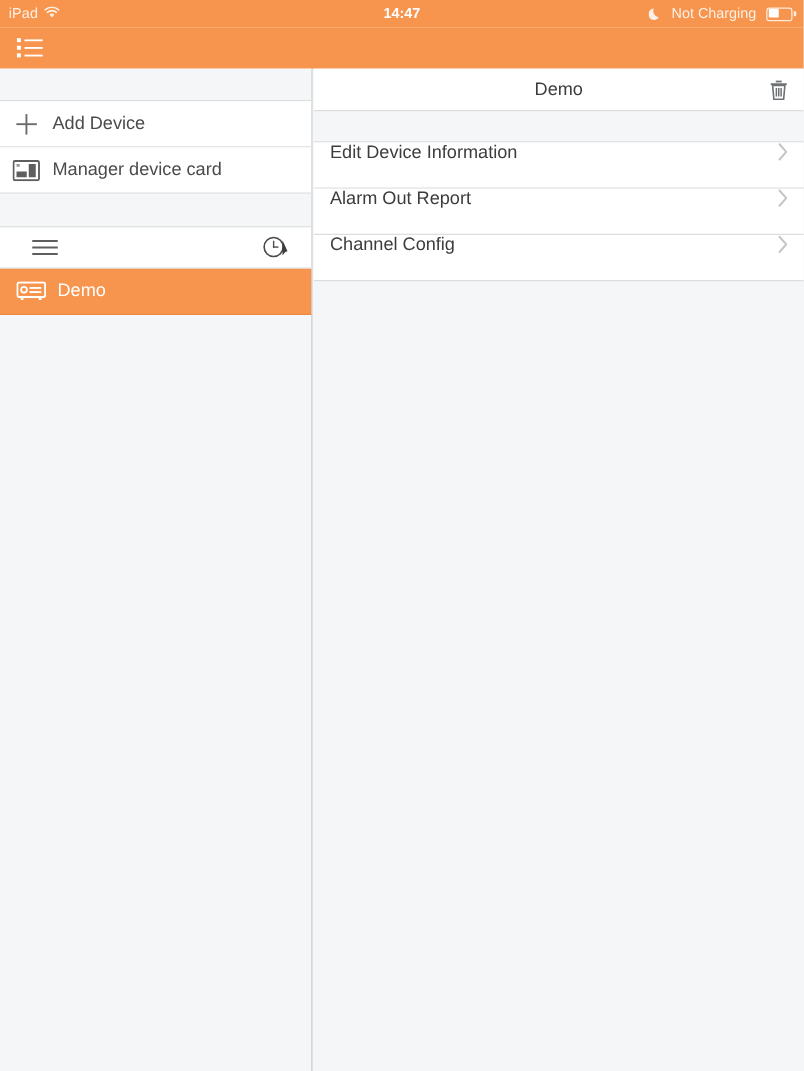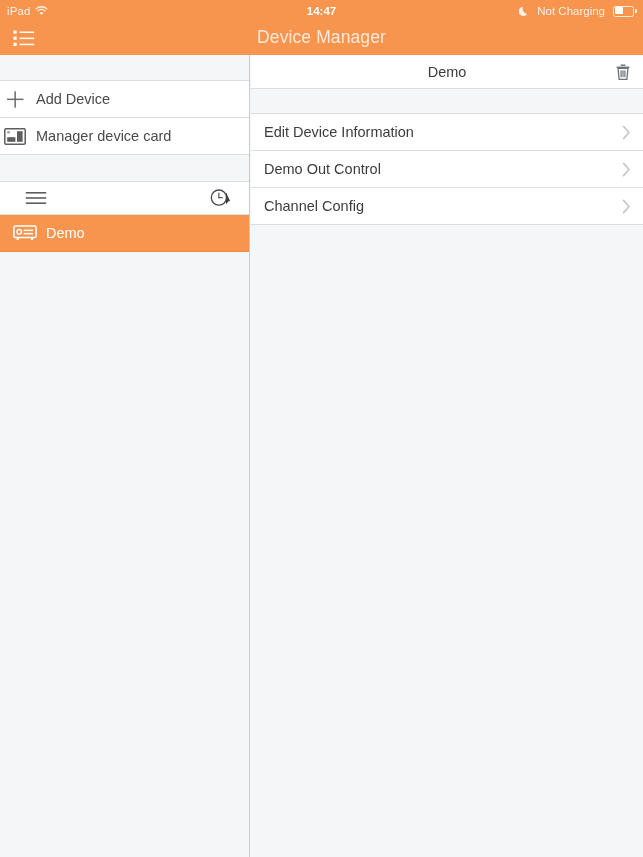--- a/index.html
+++ b/index.html
@@ -28,21 +28,21 @@
     background: #f7944d;
     color: #ffffff;
     font-size: 11px;
     display: flex;
     align-items: center;
   }
   .sb-left {
     position: absolute;
     left: 7px;
     display: flex;
-    align-items: center;
+    align-items: flex-start;
     gap: 5px;
   }
   .sb-device { font-size: 11.5px; letter-spacing: .1px; color: #fdf0e4; }
   .sb-center {
     position: absolute;
     left: 0; right: 0;
     text-align: center;
     font-size: 11.5px;
     font-weight: bold;
     color: #ffffff;
@@ -136,21 +136,21 @@
     height: 26px;
     background: #f5f6f7;
     border-bottom: 1px solid #dcdddf;
   }
   .m-row {
     height: 37px;
     background: #ffffff;
     border-bottom: 1px solid #dcdddf;
     display: flex;
     align-items: center;
-    padding-left: 0;
+    padding-left: 6px;
     cursor: pointer;
   }
   .m-row .m-icon {
     width: 30px;
     min-width: 30px;
     display: flex;
     align-items: center;
     justify-content: center;
   }
   .m-row .m-label {
@@ -222,21 +222,21 @@
   .d-gap {
     height: 25px;
     background: #f5f6f7;
     border-bottom: 1px solid #dcdddf;
   }
   .d-row {
     height: 37px;
     background: #ffffff;
     border-bottom: 1px solid #dcdddf;
     display: flex;
-    align-items: center;
+    align-items: flex-start;
     justify-content: space-between;
     padding: 0 12px 0 13px;
     cursor: pointer;
   }
   .d-row-label {
     font-size: 14.5px;
     color: #3c3c3c;
   }
   .chev { display: block; }
 </style>
@@ -278,21 +278,20 @@
     <div class="nav-listbtn">
       <svg width="22" height="19" viewBox="0 0 22 19">
         <rect x="0.5" y="1.5" width="3.2" height="3.2" fill="#ffffff"></rect>
         <rect x="0.5" y="7.6" width="3.2" height="3.2" fill="#ffffff"></rect>
         <rect x="0.5" y="13.7" width="3.2" height="3.2" fill="#ffffff"></rect>
         <rect x="6.6" y="2.5" width="14.6" height="1.5" fill="#ffffff"></rect>
         <rect x="6.6" y="8.6" width="14.6" height="1.5" fill="#ffffff"></rect>
         <rect x="6.6" y="14.7" width="14.6" height="1.5" fill="#ffffff"></rect>
       </svg>
     </div>
-    <div class="nav-title">Device Manager</div>
   </div>
 
   <div class="master">
 
     <div class="m-gap"></div>
 
     <div class="m-row">
       <span class="m-icon">
         <svg width="19" height="19" viewBox="0 0 19 19">
           <rect x="8.4" y="1.3" width="1.5" height="16.4" fill="#6b6b6b"></rect>
@@ -371,21 +370,21 @@
     <div class="d-row">
       <span class="d-row-label">Edit Device Information</span>
       <span>
         <svg class="chev" width="9" height="15" viewBox="0 0 9 15">
           <path d="M1.6 1.4 L7.0 7.5 L1.6 13.6" fill="none" stroke="#c3c5c8" stroke-width="1.6" stroke-linecap="round" stroke-linejoin="round"></path>
         </svg>
       </span>
     </div>
 
     <div class="d-row">
-      <span class="d-row-label">Demo Out Control</span>
+      <span class="d-row-label">Alarm Out Report</span>
       <span>
         <svg class="chev" width="9" height="15" viewBox="0 0 9 15">
           <path d="M1.6 1.4 L7.0 7.5 L1.6 13.6" fill="none" stroke="#c3c5c8" stroke-width="1.6" stroke-linecap="round" stroke-linejoin="round"></path>
         </svg>
       </span>
     </div>
 
 
     <div class="d-row">
       <span class="d-row-label">Channel Config</span>

